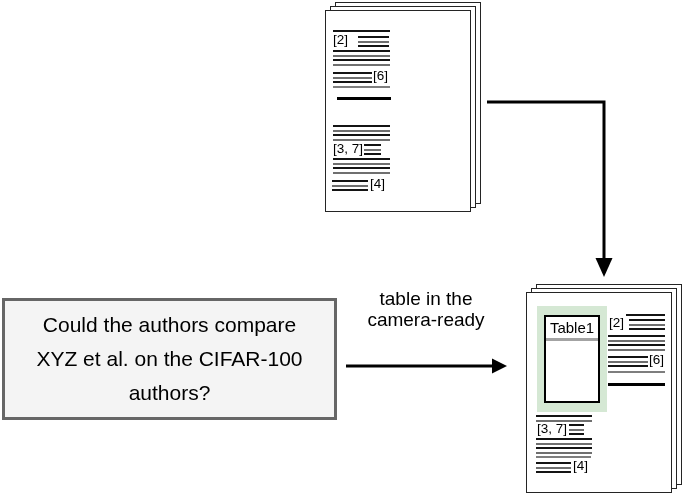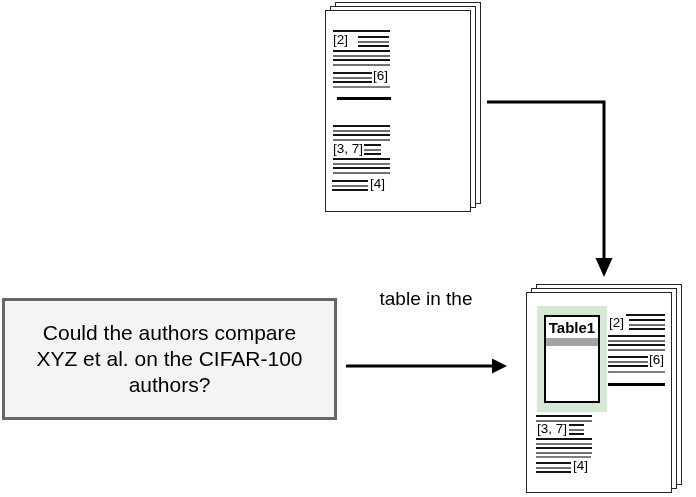--- a/index.html
+++ b/index.html
@@ -25,29 +25,29 @@
   .cite{
     position:absolute;font-size:13.5px;line-height:14px;letter-spacing:0px;
     background:#ffffff;padding:0 1px;white-space:nowrap;z-index:3;
   }
   
   .highlight{position:absolute;background:#d5e8d4;}
   .mini-table{
     position:absolute;background:#ffffff;border:2px solid #000000;box-sizing:border-box;z-index:2;
   }
   .mini-table .thead{
-    height:21px;border-bottom:8px solid #a3a3a3;display:flex;align-items:center;justify-content:center;
-    font-weight:bold;font-size:15px;
+    height:21px;border-bottom:3px solid #a3a3a3;display:flex;align-items:center;justify-content:center;
+    font-weight:normal;font-size:15px;
   }
   
   .qbox{
     position:absolute;left:2px;top:298px;width:335px;height:122px;box-sizing:border-box;
     background:#f4f4f4;border:3px solid #666666;
     display:flex;flex-direction:column;align-items:center;justify-content:center;
-    font-size:21px;line-height:26px;text-align:center;
+    font-size:21px;line-height:26px;text-align:center;gap:8px;
   }
   .qbox div{white-space:nowrap;}
   
   .arrow-label{
     position:absolute;left:344px;top:289px;width:164px;
     font-size:19px;line-height:20.5px;text-align:center;
   }
   .arrow-label div{white-space:nowrap;}
   svg.overlay{position:absolute;left:0;top:0;pointer-events:none;z-index:4;}
 </style>
@@ -107,20 +107,21 @@
   </div>
 
   <div class="qbox">
     <div>Could the authors compare</div>
     <div>XYZ et al. on the CIFAR-100</div>
     <div>authors?</div>
   </div>
 
   <div class="arrow-label">
     <div>table in the</div>
+    <div>camera-ready</div>
   </div>
 
   <svg class="overlay" width="696" height="497" viewBox="0 0 696 497">
     <g>
       <path d="M487,102 L604,102 L604,259" fill="none" stroke="#000000" stroke-width="3"></path>
       <polygon points="595.5,258 612.5,258 604,277" fill="#000000"></polygon>
     </g>
     <g>
       <path d="M346,366 L492,366" fill="none" stroke="#000000" stroke-width="3"></path>
       <polygon points="492,358.5 492,373.5 507,366" fill="#000000"></polygon>

